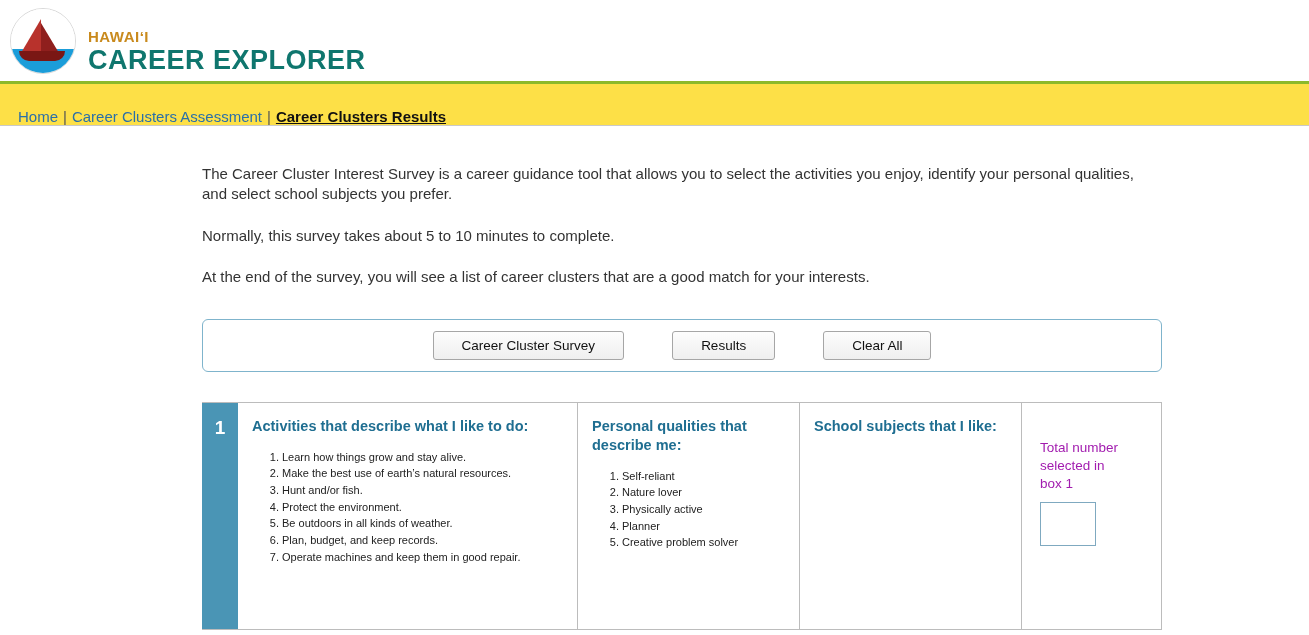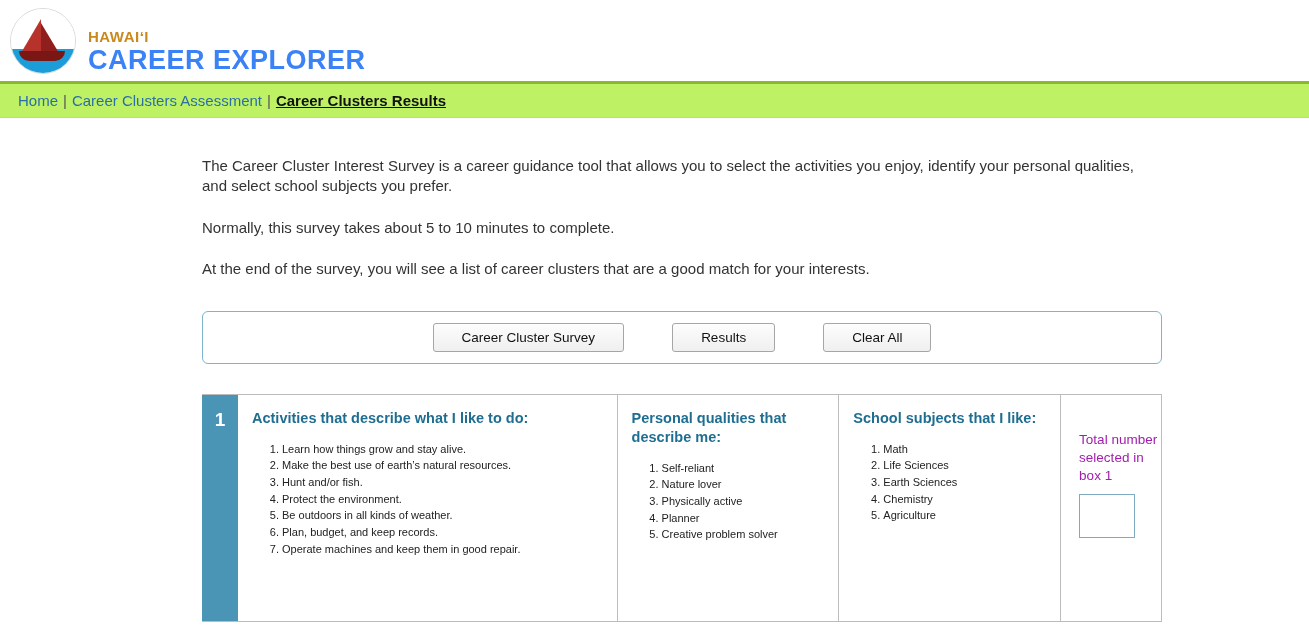--- a/index.html
+++ b/index.html
@@ -80,32 +80,32 @@
   }
   .logo-text .l1 {
     font-size: 15px;
     font-weight: bold;
     color: #c98a1d;
     letter-spacing: 0.5px;
   }
   .logo-text .l2 {
     font-size: 27px;
     font-weight: bold;
-    color: #3b82f6;
+    color: #0f766e;
     letter-spacing: 0.5px;
     margin-top: 3px;
   }
 
   
   .breadcrumb {
-    height: 34px;
-    background: #bef264;
+    height: 42px;
+    background: #fde047;
     border-bottom: 1px solid #c9c9c9;
     display: flex;
-    align-items: center;
+    align-items: flex-end;
     padding-left: 18px;
     box-sizing: border-box;
     font-size: 15px;
   }
   .breadcrumb a {
     color: #2a6fa8;
     text-decoration: none;
   }
   .breadcrumb .sep {
     color: #555;
@@ -178,21 +178,21 @@
     text-align: center;
     padding-top: 14px;
     box-sizing: border-box;
     flex: 0 0 36px;
   }
   .col {
     padding: 14px 12px 10px 14px;
     box-sizing: border-box;
     border-right: 1px solid #bcbcbc;
   }
-  .col-activities { width: 380px; }
+  .col-activities { width: 340px; }
   .col-qualities  { width: 222px; }
   .col-subjects   { width: 222px; }
   .col-total {
     width: 100px;
     border-right: none;
     padding: 36px 0 0 18px;
   }
   .col h3 {
     margin: 0 0 14px 0;
     font-size: 14.5px;
@@ -285,27 +285,20 @@
         <li>Self-reliant</li>
         <li>Nature lover</li>
         <li>Physically active</li>
         <li>Planner</li>
         <li>Creative problem solver</li>
       </ol>
     </div>
 
     <div class="col col-subjects">
       <h3>School subjects that I like:</h3>
-      <ol>
-        <li>Math</li>
-        <li>Life Sciences</li>
-        <li>Earth Sciences</li>
-        <li>Chemistry</li>
-        <li>Agriculture</li>
-      </ol>
     </div>
 
     <div class="col col-total">
       <div class="total-label">Total number selected in box 1</div>
       <input class="total-input" type="text" value="" style="">
     </div>
   </div>
 
 </div>
 

